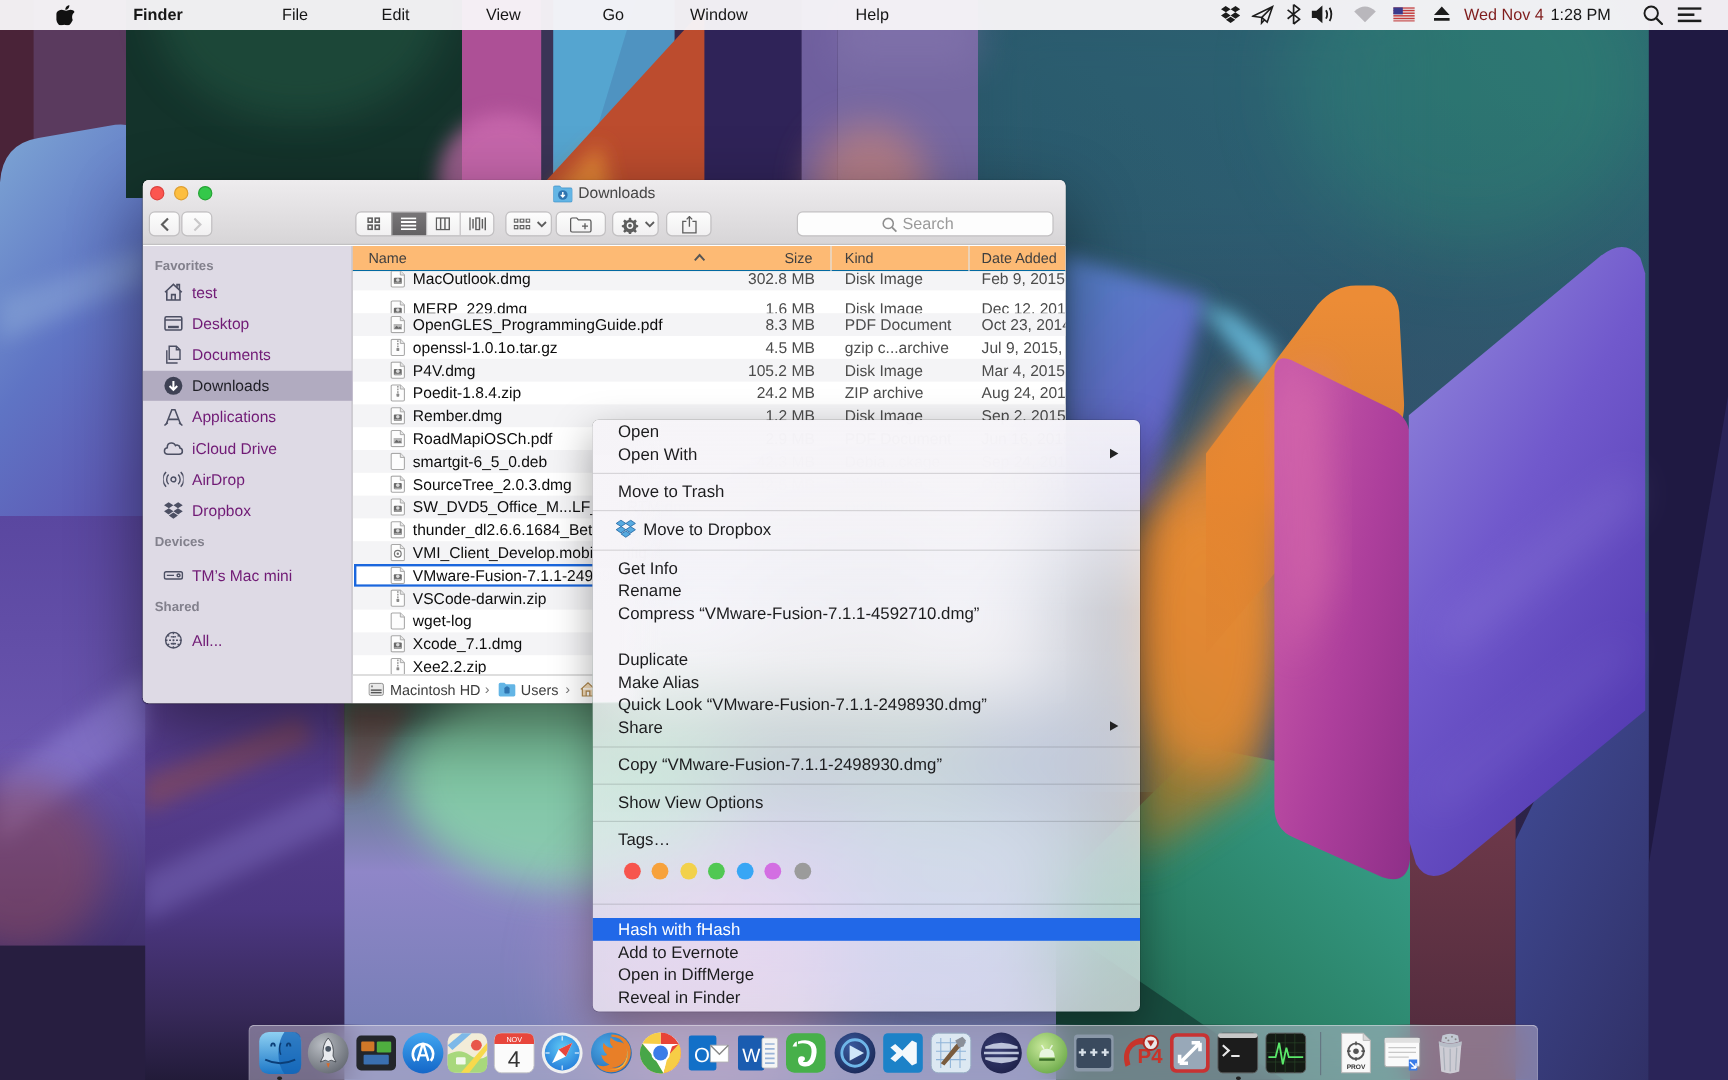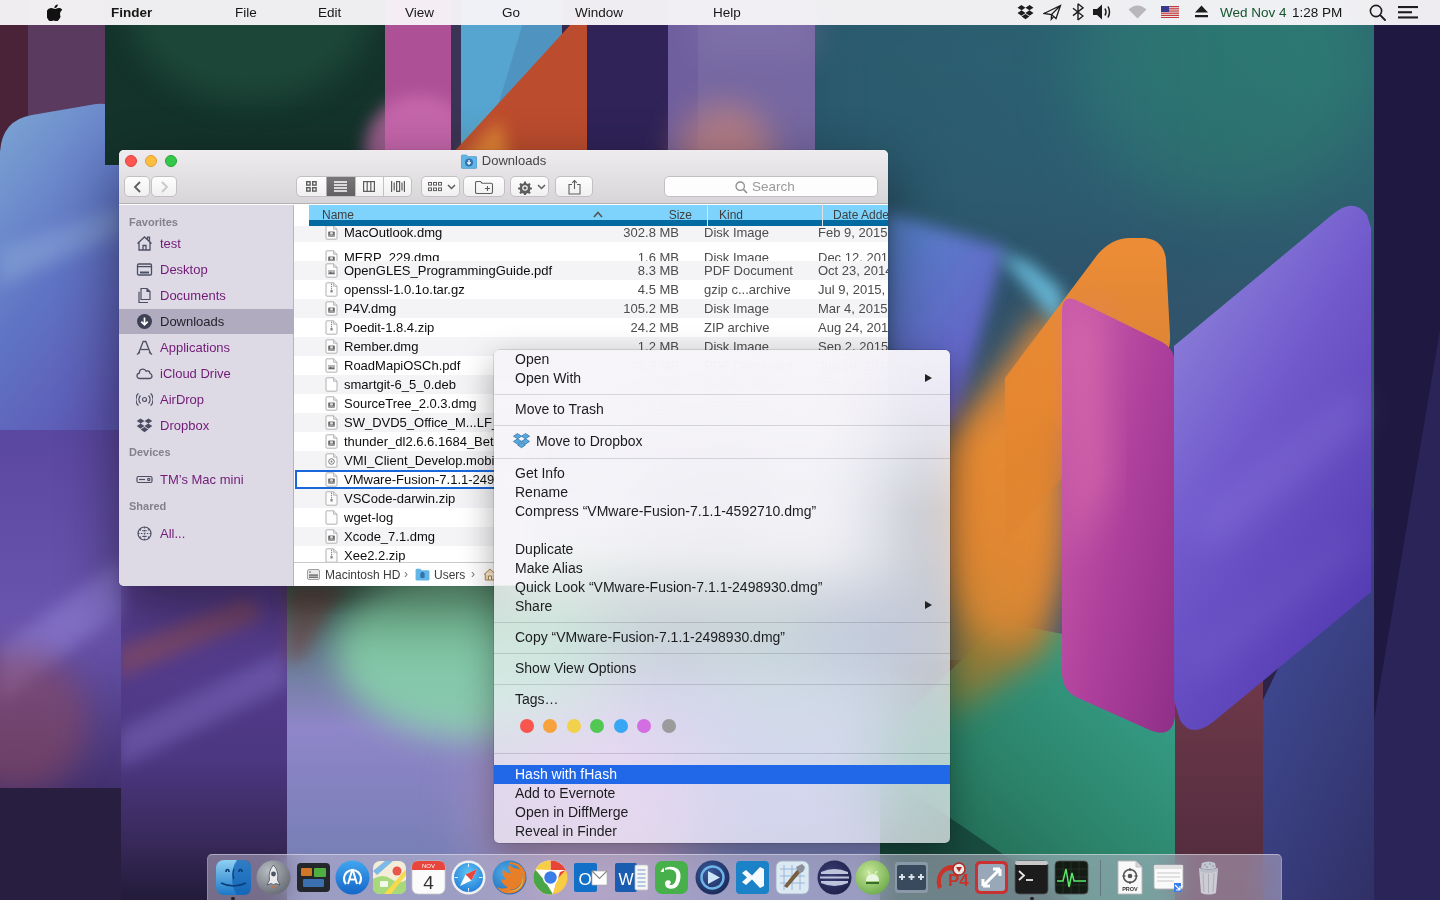--- a/index.html
+++ b/index.html
@@ -23,22 +23,22 @@
   .tbtn { position:absolute; top:26px; height:21px; border:1px solid #c2c0c2;
     border-radius:5px; background:linear-gradient(#fdfdfd,#f1f0f1); }
   
   #sidebar { position:absolute; left:0; top:55px; width:175px; height:381px;
     background:rgba(221,217,228,0.97); border-right:1px solid #b7b5bc; }
   .shead { position:absolute; left:10px; font-size:11px; font-weight:bold; color:#82808c; }
   .sitem { position:absolute; left:41px; font-size:13px; color:#701a75; }
   .sic { position:absolute; left:17px; width:17px; height:17px; }
   
   #content { position:absolute; left:175px; top:55px; width:594px; height:381px; background:#fff; }
-  #hdr { position:absolute; left:0; top:0; width:594px; height:21px; background:#7dd3fc;
-    border-bottom:6px solid #0369a1; font-size:12px; color:#3f3f3f;margin-left:15px; }
+  #hdr { position:absolute; left:0; top:0; width:594px; height:21px; background:#fdba74;
+    border-bottom:1px solid #0369a1; font-size:12px; color:#3f3f3f; }
   .rows { position:absolute; left:0; top:21px; width:594px; height:336px; overflow:hidden; }
   .row { position:absolute; left:0; width:594px; height:19px; font-size:13px; color:#0d0d0d;
     white-space:nowrap; }
   .row.alt { background:#f4f4f6;padding-left:16px; }
   .rname { position:absolute; left:50px; top:2.5px; }
   .rsize { position:absolute; right:209px; top:2.5px; color:#4c4c4c; }
   .rkind { position:absolute; left:410px; top:2.5px; color:#4c4c4c; }
   .rdate { position:absolute; left:524px; top:2.5px; color:#4c4c4c; }
   .fic { position:absolute; left:31px; top:2.5px; width:13px; height:15px; }
   #pathbar { position:absolute; left:0; top:357px; width:594px; height:24px; background:#fff;
@@ -244,21 +244,21 @@
         <rect width="18" height="1.2" y="4.4"></rect>
         <rect width="18" height="1.2" y="6.6"></rect>
         <rect width="18" height="1.2" y="8.8"></rect>
         <rect width="18" height="1.2" y="11"></rect>
       </g>
     <rect width="8" height="6" fill="#3a3a8c"></rect>
   </svg>
   <svg style="position:absolute;left:1194px;top:5px" width="15" height="14" viewBox="0 0 15 14">
     <path fill="#1c1c1c" d="M7.5,0.5 L14,7.5 L1,7.5 Z M1,10 L14,10 L14,12.3 L1,12.3 Z"></path>
   </svg>
-  <div style="position:absolute;left:1220px;top:5px;font-size:13.5px;color:#14532d">Wed Nov 4</div>
+  <div style="position:absolute;left:1220px;top:5px;font-size:13.5px;color:#7f1d1d">Wed Nov 4</div>
   <div style="position:absolute;left:1292px;top:5px;font-size:13.5px;color:#161616">1:28 PM</div>
   <svg style="position:absolute;left:1369px;top:4px" width="17" height="17" viewBox="0 0 17 17">
     <circle cx="7" cy="7" r="5.6" fill="none" stroke="#1c1c1c" stroke-width="1.6"></circle>
     <line x1="11.2" y1="11.2" x2="16" y2="16" stroke="#1c1c1c" stroke-width="1.9" stroke-linecap="round"></line>
   </svg>
   <svg style="position:absolute;left:1398px;top:6px" width="20" height="13" viewBox="0 0 20 13">
     <g fill="#1c1c1c">
         <rect x="0" y="0" width="20" height="2.1"></rect>
         <rect x="0" y="5.2" width="14" height="2.1"></rect>
         <rect x="0" y="10.4" width="20" height="2.1"></rect>

